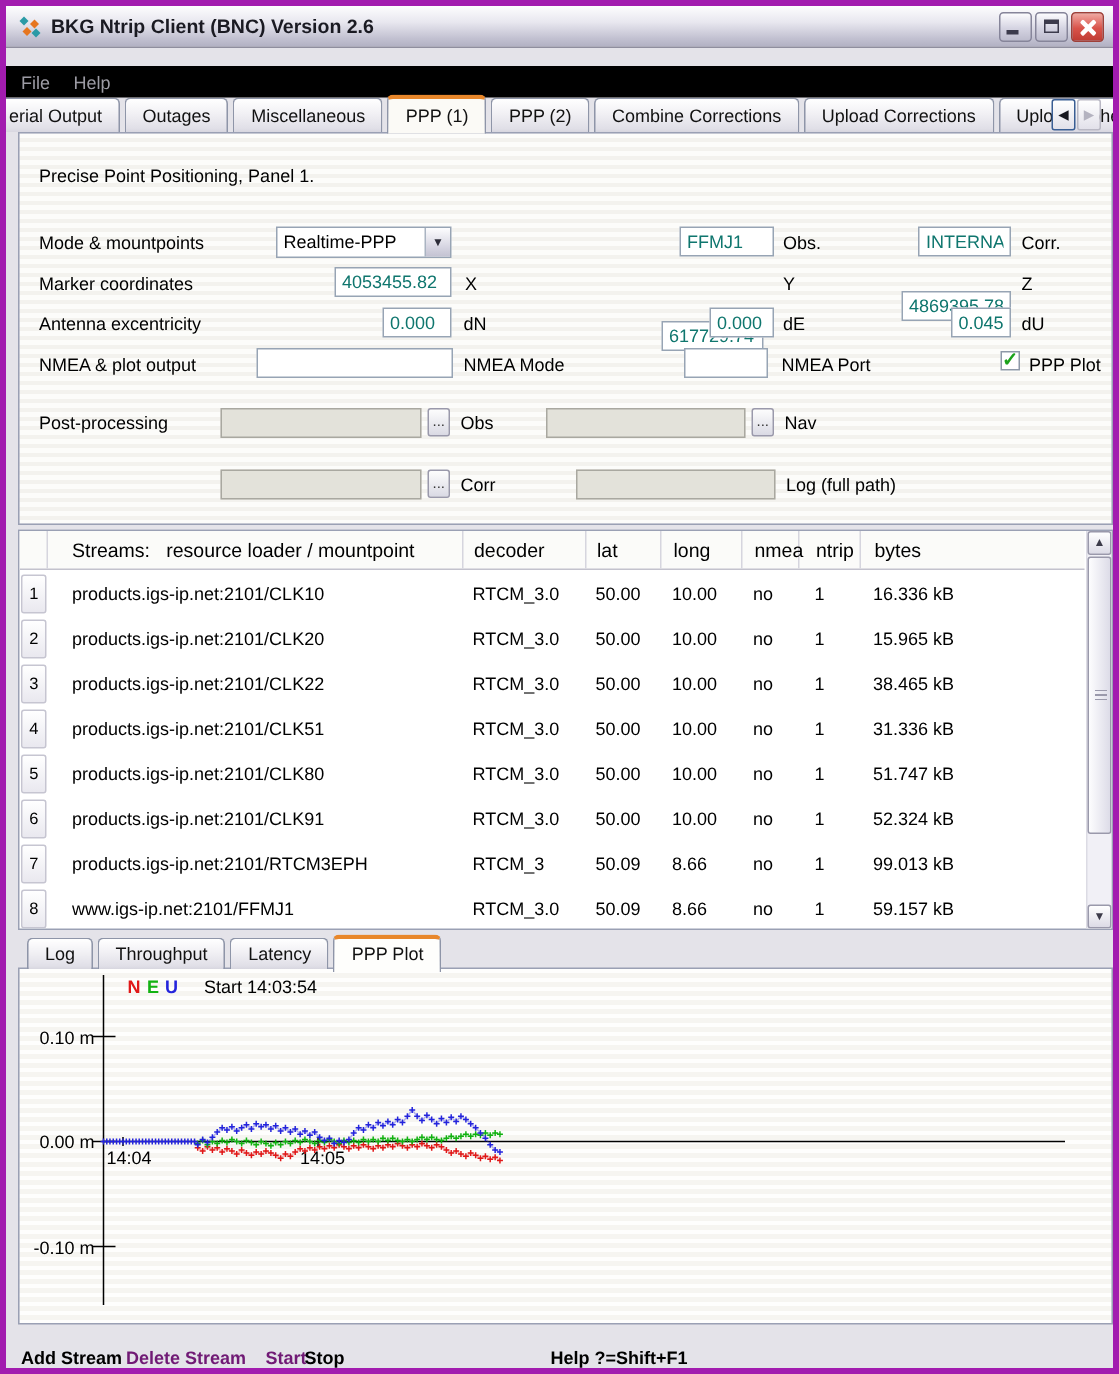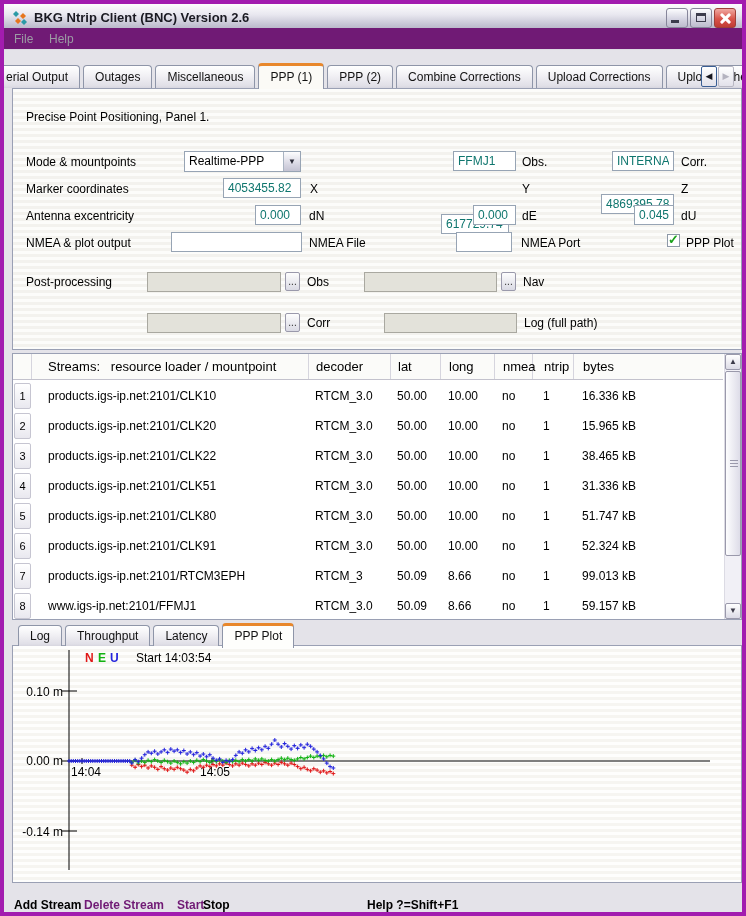--- a/index.html
+++ b/index.html
@@ -19,21 +19,21 @@
   .wbtn.close { background:linear-gradient(#f0a9a2,#d9534a 55%,#c03c34); border-color:#9e4039; }
   .glyph-min { position:absolute; left:4px; bottom:4px; width:8px; height:3px; background:#3c3b4c; }
   .glyph-max { position:absolute; left:5px; top:4px; width:10px; height:9px;
     border:1px solid #3c3b4c; border-top:3px solid #3c3b4c; background:transparent; }
   .glyph-x  { position:absolute; inset:0; }
   .glyph-x::before,.glyph-x::after { content:""; position:absolute; left:4px; top:8px; width:13px; height:3px;
     background:#fff; border-radius:1px; }
   .glyph-x::before { transform:rotate(45deg);} .glyph-x::after { transform:rotate(-45deg);}
 
   
-  .menubar { position:absolute; left:0; top:24px; right:0; height:22px; background:#701a75;
+  .menubar { position:absolute; left:0; top:40px; right:0; height:22px; background:#000000;
     border-bottom:1px solid #dbdae2; }
   .menu-item { position:absolute; top:4px; font-size:12px; color:#9c9ba4; }
 
   
   .tabstrip { position:absolute; left:0; top:57px; width:746px; height:28px; white-space:nowrap;
     overflow:hidden; }
   .tab { display:inline-block; vertical-align:bottom; margin-right:3px; margin-top:4px;
     padding:4px 11px 4px; font-size:12px; color:#111;
     border:1px solid #8e95a8; border-bottom:none; border-radius:4px 4px 0 0;
     background:linear-gradient(#ffffff,#f1f0f4 45%,#e0dfe7 90%,#d7d6df); position:relative; }
@@ -175,21 +175,21 @@
     <div class="flabel" style="left:13px; top:120px">Antenna excentricity</div>
     <input class="field" style="left: 242px; top: 116px; width: 46px;" value="0.000">
     <div class="flabel" style="left:296px; top:120px">dN</div>
     <input class="field" style="left: 460px; top: 116px; width: 43px;" value="0.000">
     <div class="flabel" style="left:509px; top:120px">dE</div>
     <input class="field" style="left: 621px; top: 116px; width: 40px;" value="0.045">
     <div class="flabel" style="left:668px; top:120px">dU</div>
 
     <div class="flabel" style="left:13px; top:147px">NMEA &amp; plot output</div>
     <input class="field" style="left: 158px; top: 143px; width: 131px;" value="">
-    <div class="flabel" style="left:296px; top:147px">NMEA File</div>
+    <div class="flabel" style="left:296px; top:147px">NMEA Mode</div>
     <input class="field" style="left: 443px; top: 143px; width: 56px;" value="">
     <div class="flabel" style="left:508px; top:147px">NMEA Port</div>
     <div class="checkbox" style="left:654px; top:145px">
       <span class="mark">✓</span>
     </div>
     <div class="flabel" style="left:673px; top:147px">PPP Plot</div>
 
     <div class="flabel" style="left:13px; top:186px">Post-processing</div>
     <div class="field gray" style="left:134px; top:183px; width:134px"></div>
     <button class="browse-btn" style="left:272px; top:183px">...</button>
@@ -309,21 +309,21 @@
 
   <div class="tabstrip2" id="bottom-tabs"><div class="tab">Log</div><div class="tab">Throughput</div><div class="tab">Latency</div><div class="tab selected">PPP Plot</div></div>
 
   <div class="plotpanel">
     <span class="legend-letter" style="left: 72px; color: rgb(224, 24, 24);">N</span>
     <span class="legend-letter" style="left: 85px; color: rgb(18, 178, 18);">E</span>
     <span class="legend-letter" style="left: 97px; color: rgb(36, 36, 220);">U</span>
     <span class="start-label">Start 14:03:54</span>
     <div class="ylab" style="top:39px">0.10 m</div>
     <div class="ylab" style="top:108px">0.00 m</div>
-    <div class="ylab" style="top:179px">-0.14 m</div>
+    <div class="ylab" style="top:179px">-0.10 m</div>
     <div class="xlab" style="left:58px; top:119px">14:04</div>
     <div class="xlab" style="left:187px; top:119px">14:05</div>
     <svg id="plot-svg" width="728" height="236" viewBox="0 0 728 236">
         <line x1="56" y1="4" x2="56" y2="224" stroke="#000" stroke-width="1"></line>
         <line x1="56" y1="115" x2="697" y2="115" stroke="#000" stroke-width="1"></line>
         <line x1="49" y1="45" x2="64" y2="45" stroke="#000" stroke-width="1"></line>
         <line x1="49" y1="115" x2="64" y2="115" stroke="#000" stroke-width="1"></line>
         <line x1="49" y1="185" x2="64" y2="185" stroke="#000" stroke-width="1"></line>
         <line x1="69.00002" y1="112" x2="69.00002" y2="118" stroke="#000" stroke-width="1"></line>
         <line x1="199.00021999999998" y1="112" x2="199.00021999999998" y2="118" stroke="#000" stroke-width="1"></line>

